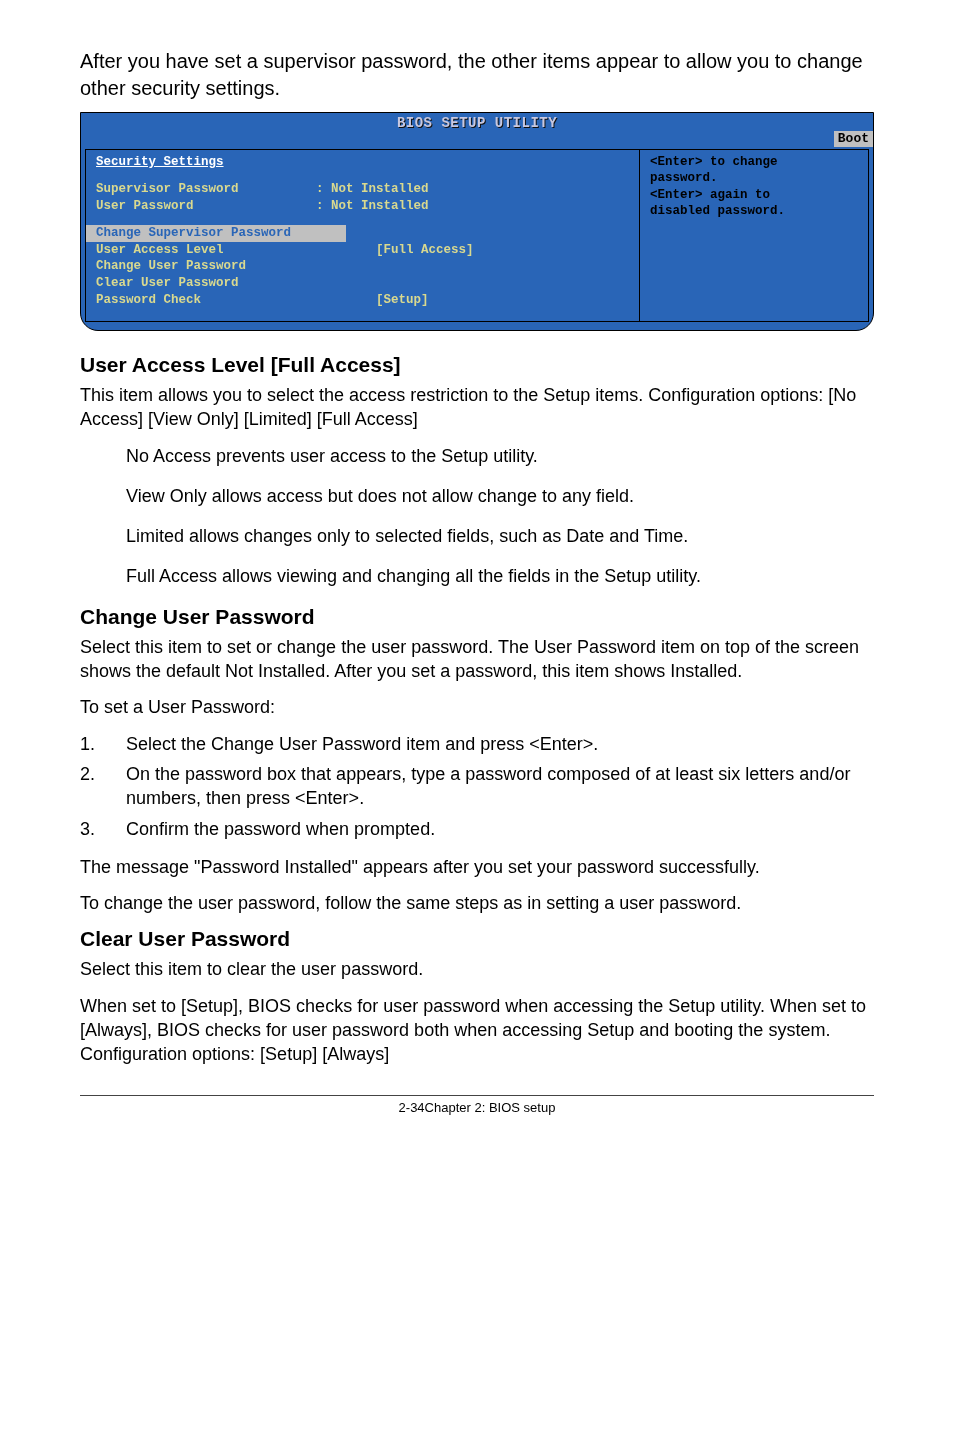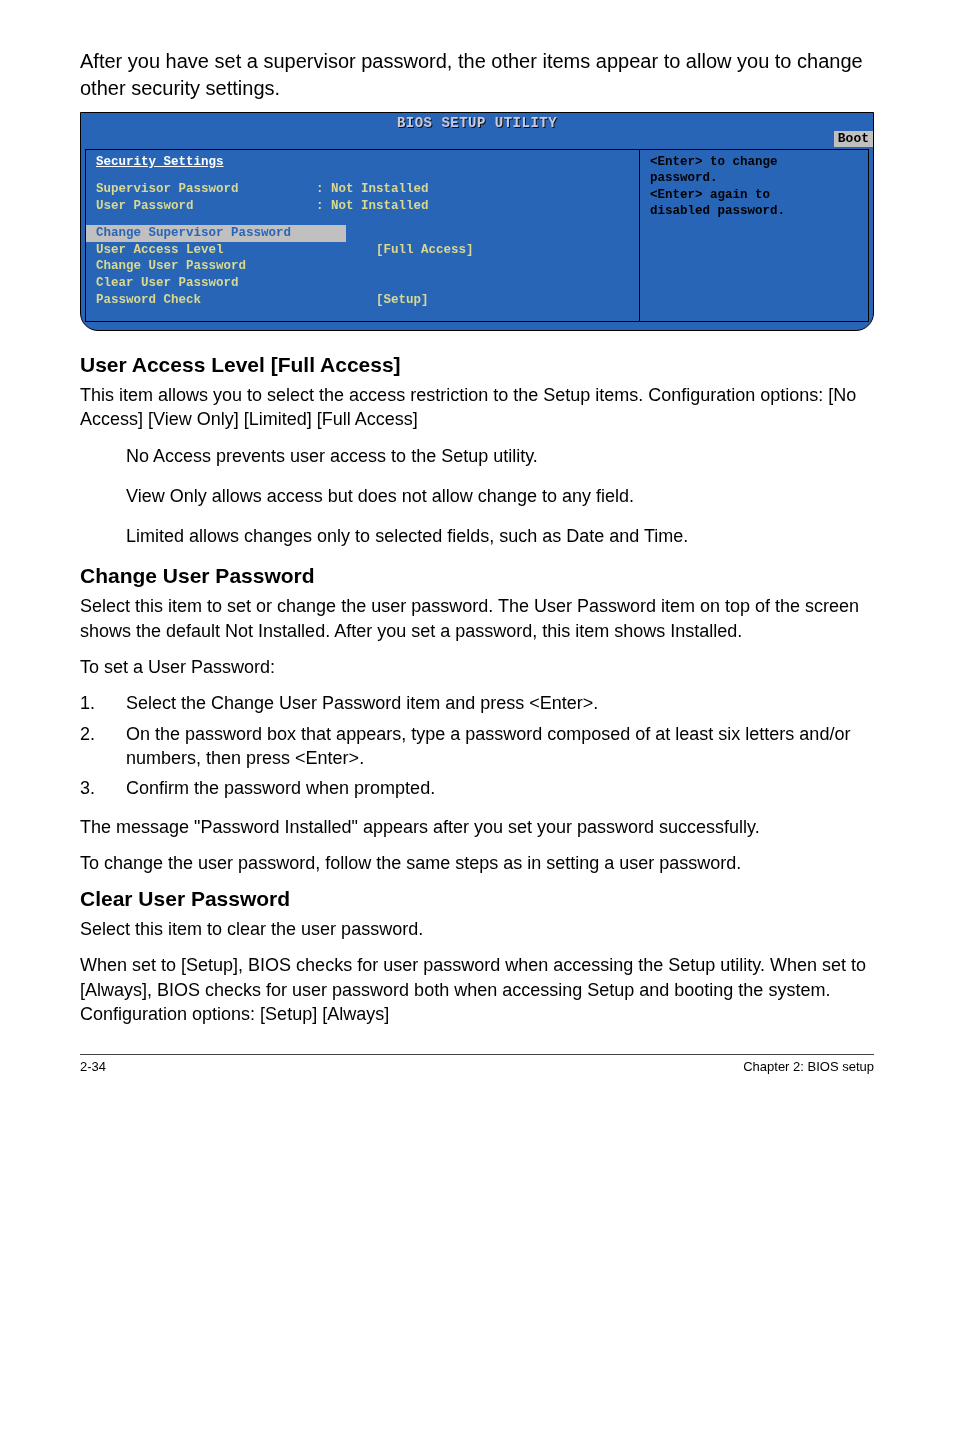--- a/index.html
+++ b/index.html
@@ -126,21 +126,21 @@
     margin-bottom: 14px;
   }
   .ol-row {
     display: flex;
     margin-bottom: 6px;
   }
   .ol-num { width: 46px; flex-shrink: 0; }
   .ol-txt { }
   .footer {
     display: flex;
-    justify-content: space-between;
+    justify-content: center;
     border-top: 1px solid #444;
     font-size: 13px;
     padding-top: 4px;
     margin-top: 28px;
     color: #000;
   }
 </style>
 </head>
 <body>
 
@@ -191,20 +191,21 @@
         <div>disabled password.</div>
       </div>
     </div>
   </div>
 
   <div class="section-h">User Access Level [Full Access]</div>
   <p class="body-p">This item allows you to select the access restriction to the Setup items. Configuration options: [No Access] [View Only] [Limited] [Full Access]</p>
   <p class="indent-p">No Access prevents user access to the Setup utility.</p>
   <p class="indent-p">View Only allows access but does not allow change to any field.</p>
   <p class="indent-p">Limited allows changes only to selected fields, such as Date and Time.</p>
+  <p class="indent-p">Full Access allows viewing and changing all the fields in the Setup utility.</p>
 
   <div class="section-h">Change User Password</div>
   <p class="body-p">Select this item to set or change the user password. The User Password item on top of the screen shows the default Not Installed. After you set a password, this item shows Installed.</p>
   <p class="body-p">To set a User Password:</p>
 
   <div class="ol">
     <div class="ol-row">
       <span class="ol-num">1.</span>
       <span class="ol-txt">Select the Change User Password item and press &lt;Enter&gt;.</span>
     </div>

